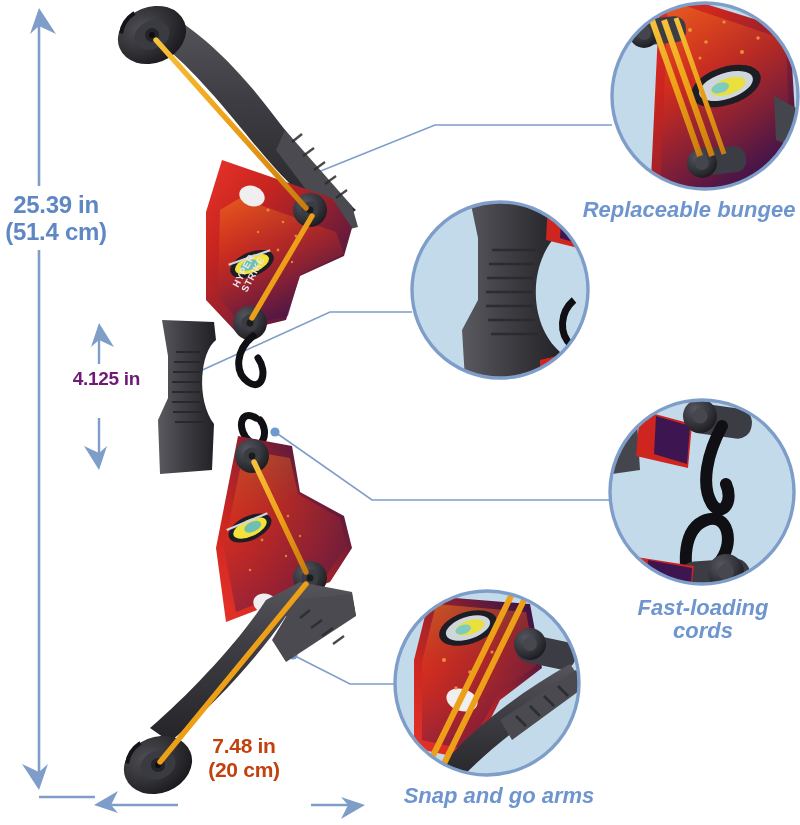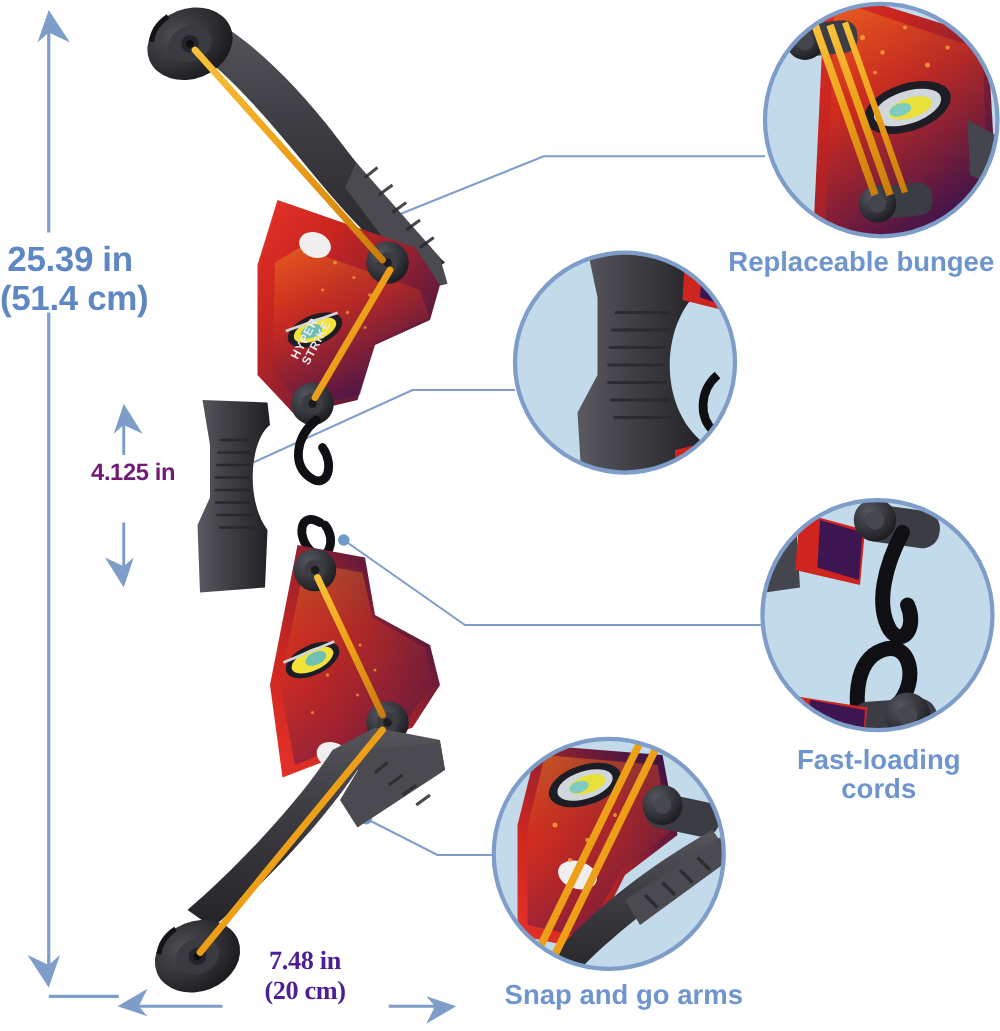--- a/index.html
+++ b/index.html
@@ -17,32 +17,33 @@
   .dim-label {
     position: absolute;
     font-weight: bold;
     color: #6c93c9;
     text-align: center;
     line-height: 1.12;
     letter-spacing: -0.3px;
     white-space: nowrap;
   }
   .dim-label .l2 { display: block; }
-  #dim-height-label { left: 0px;  top: 192px; width: 112px; font-size: 28px; color: #5f87c4; }
+  #dim-height-label { left: 0px;  top: 192px; width: 112px; font-size: 24px; color: #5f87c4; }
   #dim-grip-label   { left: 44px; top: 368px; width: 125px; font-size: 19px; color: #701a75; }
-  #dim-width-label  { left: 180px;top: 757px; width: 128px; font-size: 21px; color: #4c1d95; font-family: Liberation Serif, serif; }
+  #dim-width-label  { left: 180px;top: 734px; width: 128px; font-size: 21px; color: #c2410c; }
 
   
   .callout-caption {
     position: absolute;
     font-weight: bold;
     color: #6e95cd;
     text-align: center;
     line-height: 1.02;
     white-space: nowrap;
+    font-style: italic;
   }
   .callout-caption .l2 { display: block; }
   #caption-bungee { left: 578px; top: 199px; width: 222px; font-size: 22px; }
   #caption-grip   { left: 388px; top: 390px; width: 214px; font-size: 22px; }
   #caption-cords  { left: 608px; top: 596px; width: 190px; font-size: 22px; line-height: 1.06; }
   #caption-arms   { left: 392px; top: 785px; width: 214px; font-size: 22px; }
 </style>
 </head>
 <body>
 

